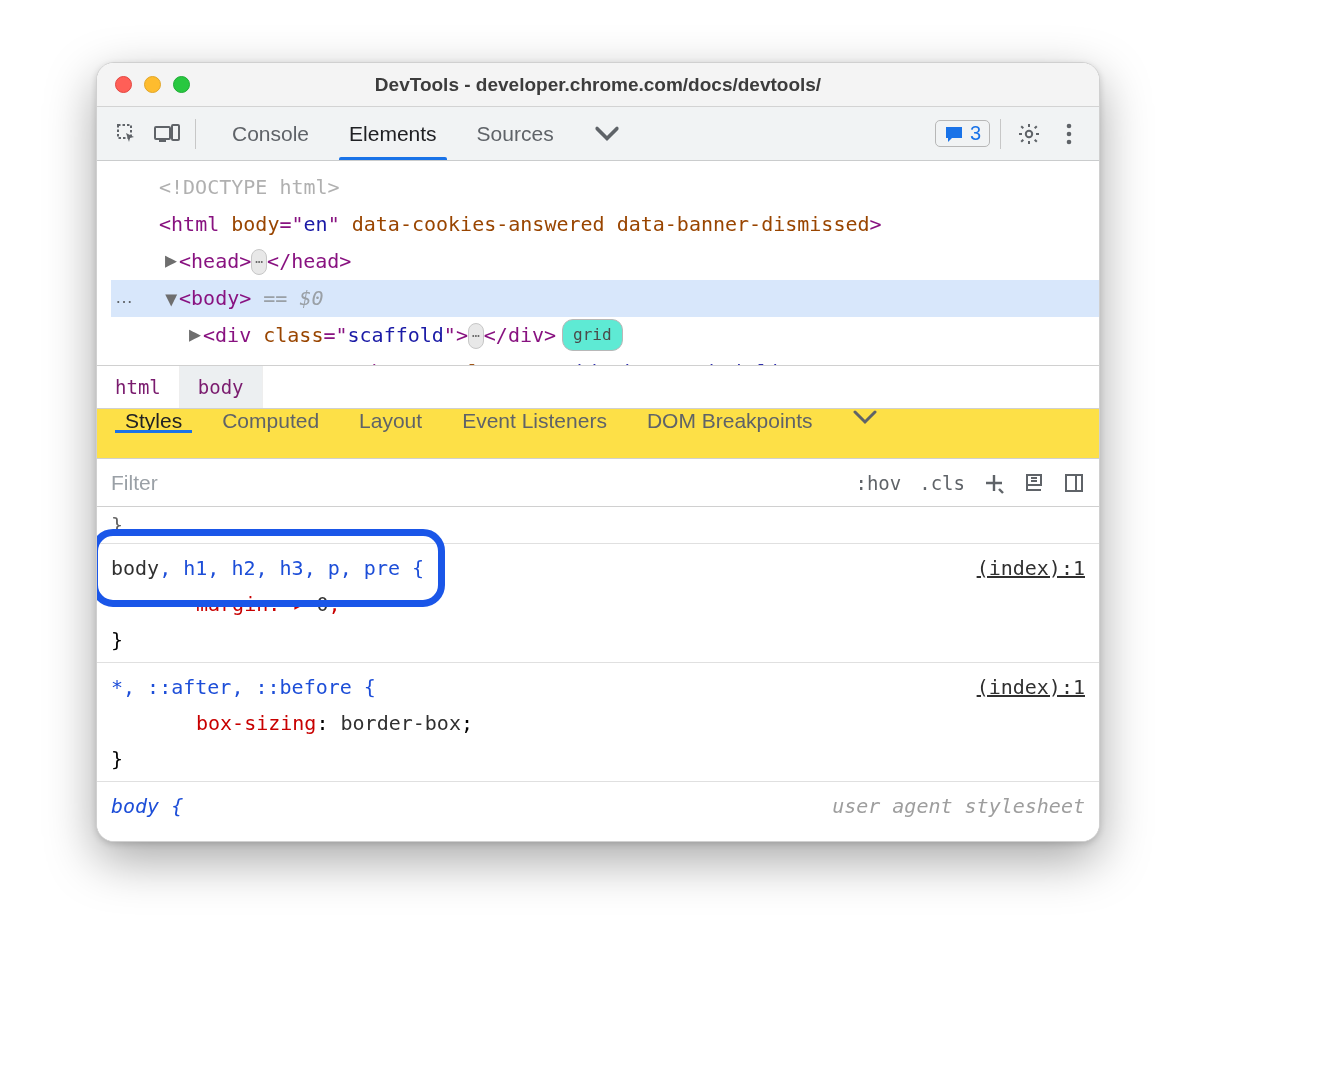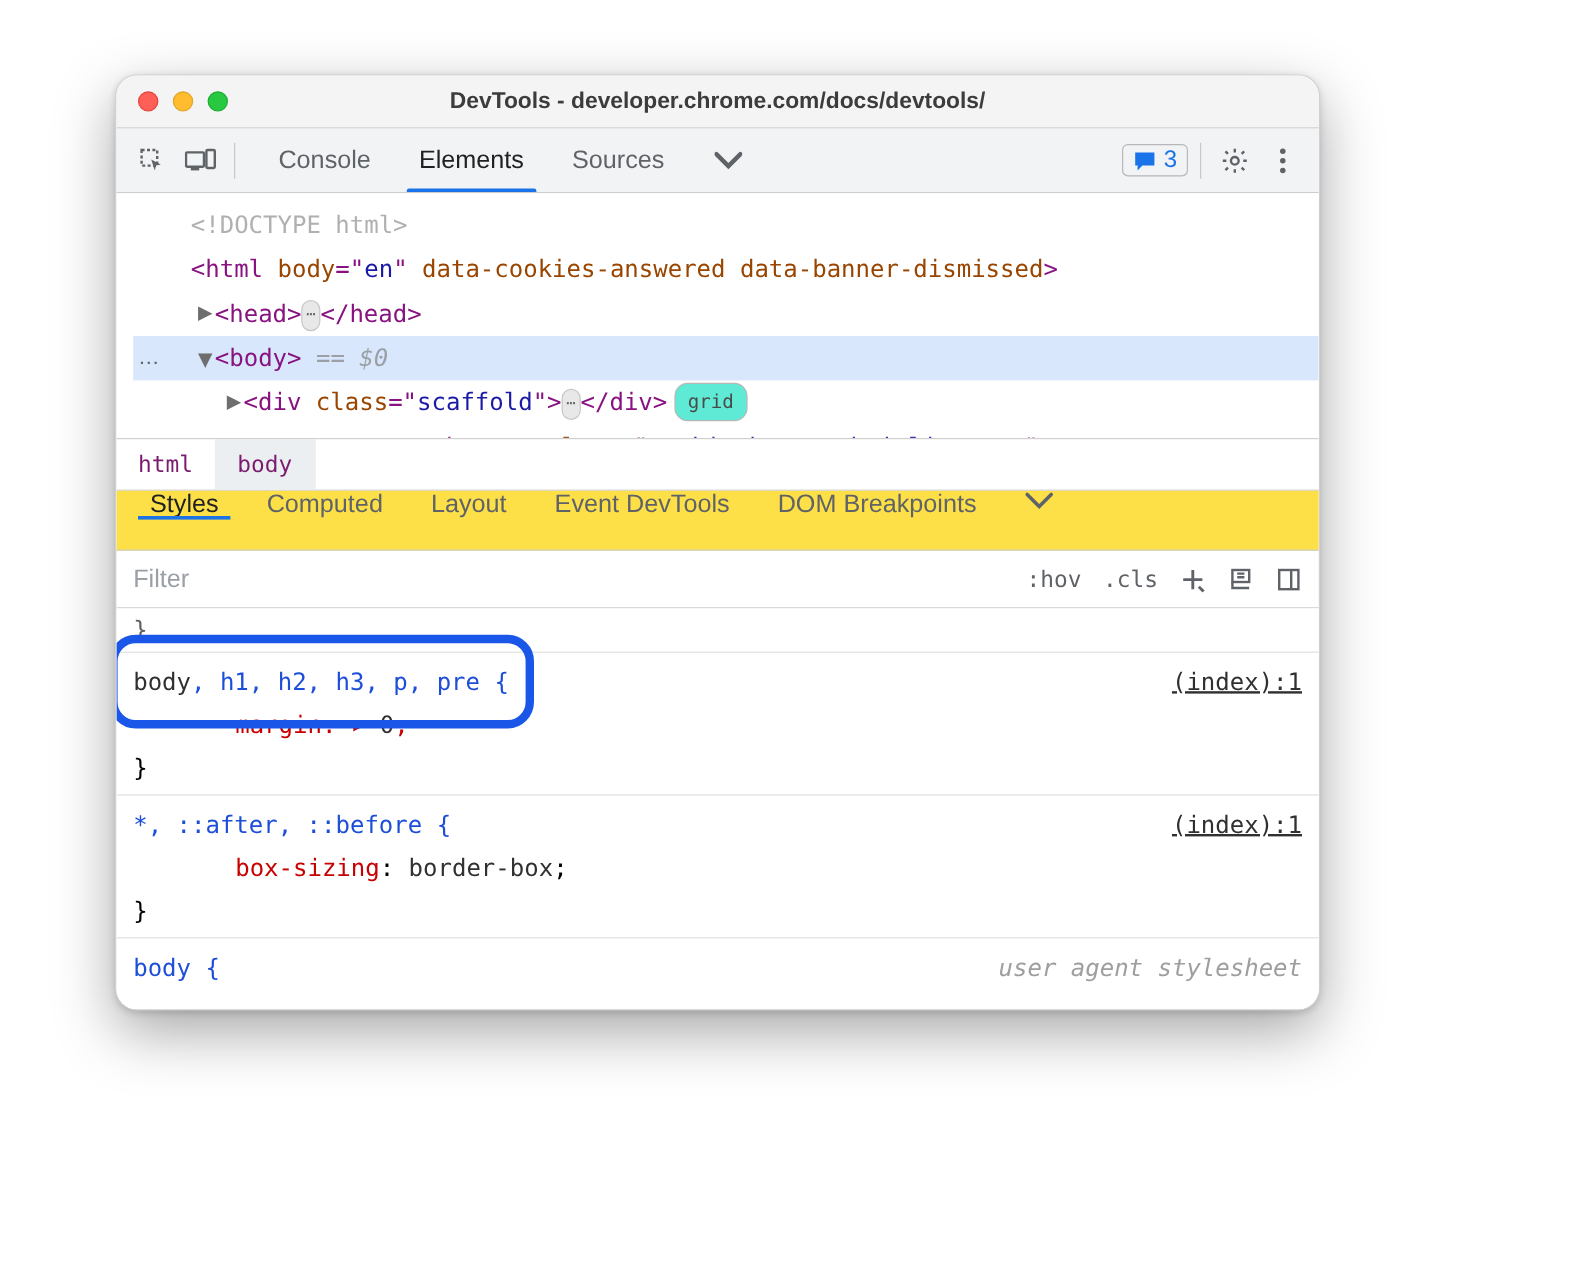--- a/index.html
+++ b/index.html
@@ -402,21 +402,21 @@
 
     <div class="breadcrumb">
       <div class="crumb">html</div>
       <div class="crumb active">body</div>
     </div>
 
     <div class="subtabs">
       <div class="subtab active">Styles</div>
       <div class="subtab">Computed</div>
       <div class="subtab">Layout</div>
-      <div class="subtab">Event DevTools</div>
+      <div class="subtab">Event Listeners</div>
       <div class="subtab">DOM Breakpoints</div>
       <div class="subtab">
         <svg width="24" height="16" viewBox="0 0 24 16">
             <path d="M2 3 L12 13 L22 3" fill="none" stroke="#5f6368" stroke-width="3" stroke-linecap="round"></path>
           </svg>
       </div>
     </div>
 
     <div class="filterbar">
       <input class="filter-input" placeholder="Filter" style="">
@@ -457,20 +457,20 @@
 
       <div class="rule">
         <span class="source-link">(index):1</span>
         <span class="sel-gray">*, ::after, ::before {</span>
         <span class="indent"><span class="prop">box-sizing</span>: <span class="val">border-box</span>;</span>
         <span>}</span>
       </div>
 
       <div class="rule" style="border-bottom:none;">
         <span class="ua-label">user agent stylesheet</span>
-        <span class="sel-gray" style="">body {</span>
+        <span class="sel-gray" style="font-style:italic;">body {</span>
       </div>
 
       <div class="blue-ring" style="left:-6px; top:22px; width:354px; height:78px;"></div>
     </div>
 
   </div>
 </div>
 
 </body></html>

